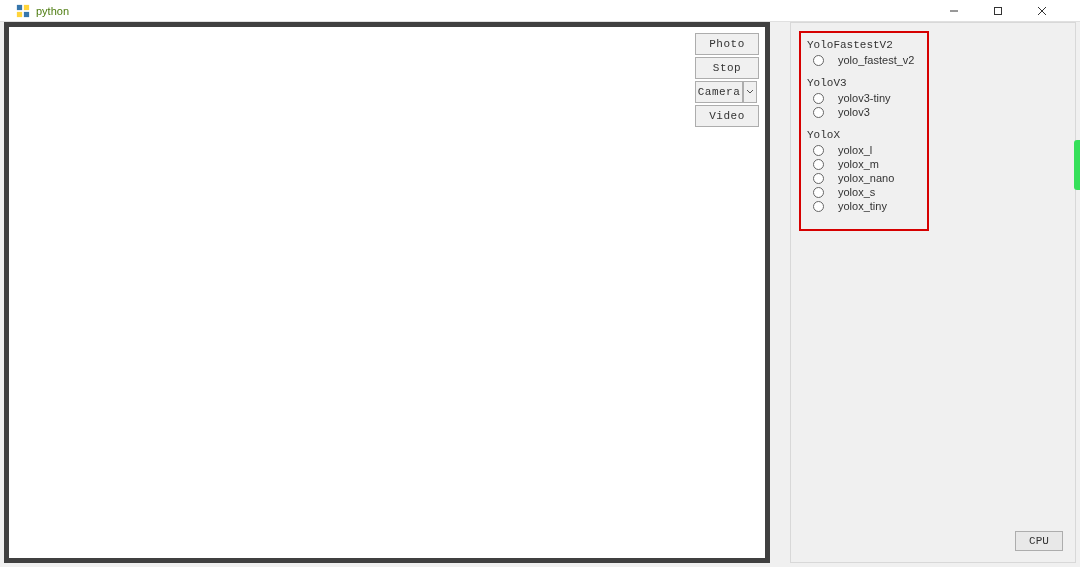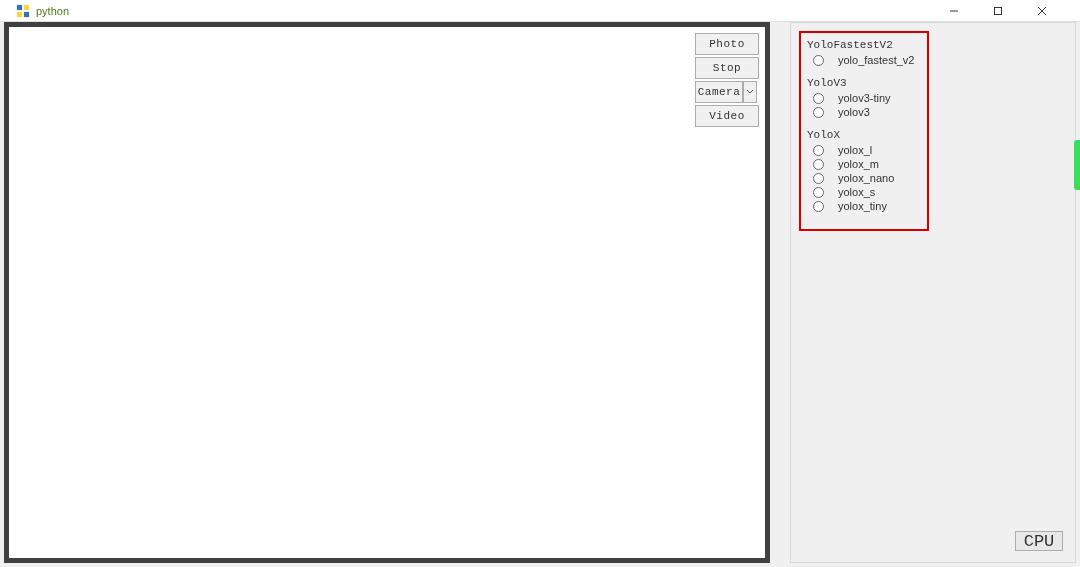--- a/index.html
+++ b/index.html
@@ -181,21 +181,21 @@
       display: flex;
       justify-content: flex-end;
       align-items: center;
       padding-right: 4px;
     }
     .cpu-btn {
       width: 48px;
       height: 20px;
       background: #e8e8e8;
       border: 1px solid #adadad;
-      font-size: 17px;
+      font-size: 11px;
       color: #333;
       cursor: pointer;
       font-family: "SimSun", "Courier New", monospace;
     }
     .right-edge-indicator {
       position: absolute;
       right: 0;
       top: 140px;
       width: 6px;
       height: 50px;

